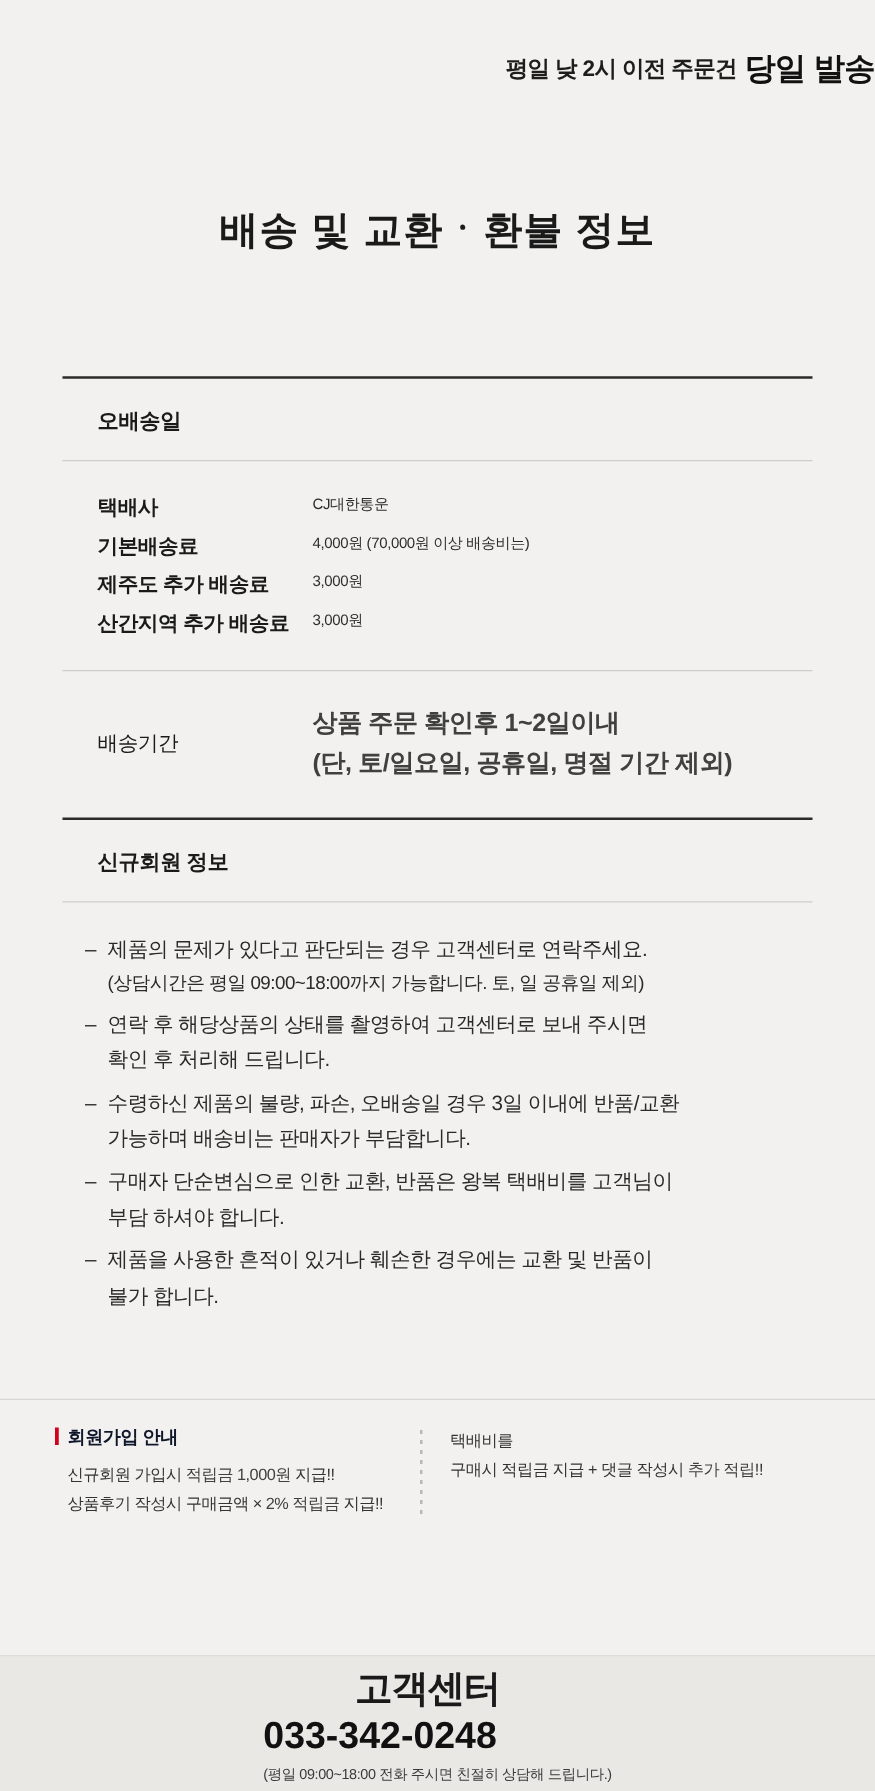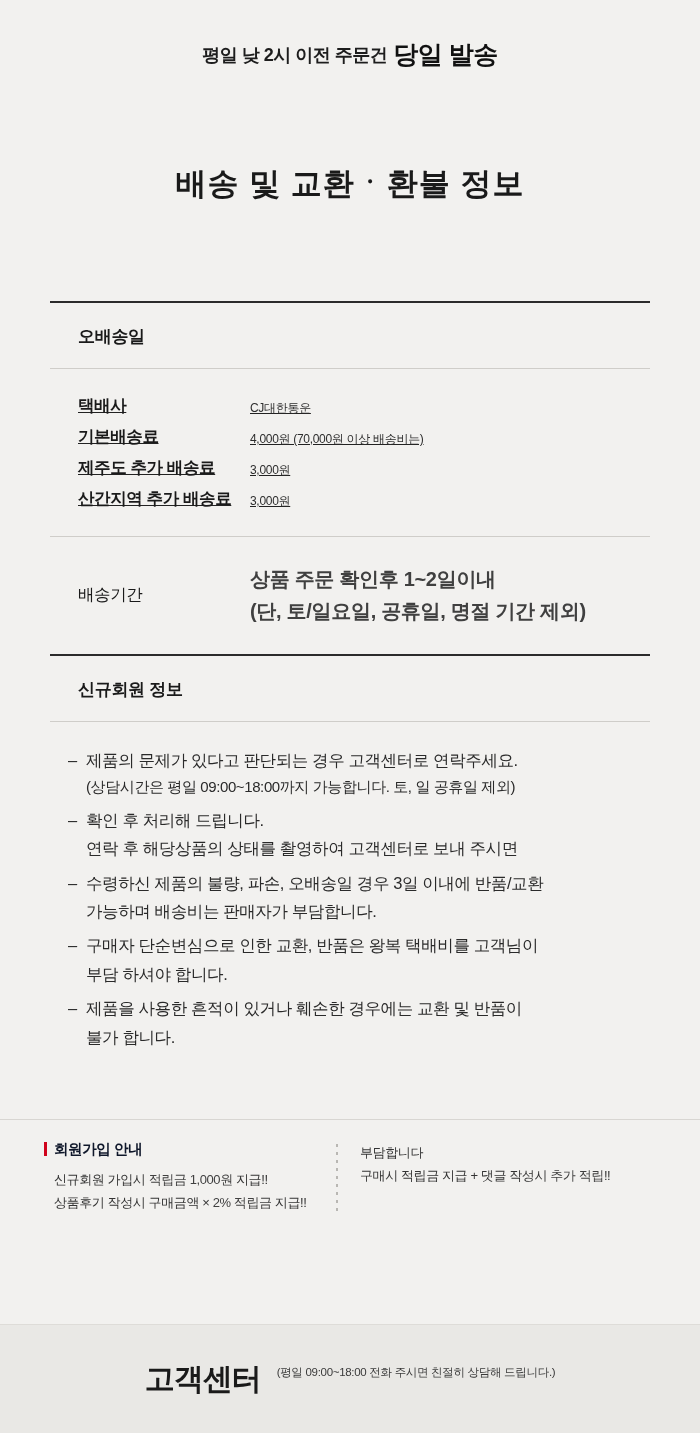--- a/index.html
+++ b/index.html
@@ -17,21 +17,21 @@
     width: 700px;
     min-height: 1433px;
     position: relative;
     background: #f2f1ef;
     overflow: hidden;
   }
 
   
   .top-banner {
     padding-top: 38px;
-    text-align: center;
+    text-align: right;
   }
   .top-banner-line {
     display: inline-block;
     white-space: nowrap;
   }
   .top-banner .small {
     font-size: 18px;
     font-weight: bold;
     letter-spacing: -0.5px;
     color: #1d1d1d;
@@ -75,23 +75,22 @@
     padding: 22px 0 20px 28px;
     letter-spacing: -0.3px;
   }
 
   
   .delivery-table {
     padding: 26px 0 26px 0;
   }
   .drow {
     display: flex;
-    align-items: flex-end;
+    align-items: flex-start;
     margin-bottom: 9px;
-    text-decoration: underline;
   }
   .drow:last-child { margin-bottom: 0; }
   .dlabel {
     width: 200px;
     padding-left: 28px;
     box-sizing: border-box;
     font-size: 16.5px;
     font-weight: bold;
     color: #1a1a1a;
     letter-spacing: -0.4px;
@@ -206,21 +205,22 @@
     display: flex;
     align-items: center;
     justify-content: center;
     position: absolute;
     left: 0;
     right: 0;
     bottom: 0;
   }
   .footer-inner {
     display: flex;
-    align-items: flex-start;
+    align-items: center;
+    flex-direction: column;
   }
   .cs-label {
     font-size: 30px;
     font-weight: bold;
     color: #1a1a1a;
     letter-spacing: -1px;
     margin-right: 16px;
   }
   .cs-num {
     font-size: 30px;
@@ -294,22 +294,22 @@
         <div class="rdash">–</div>
         <div class="rtext">
           <div>제품의 문제가 있다고 판단되는 경우 고객센터로 연락주세요.</div>
           <div class="rsub">(상담시간은 평일 09:00~18:00까지 가능합니다. 토, 일 공휴일 제외)</div>
         </div>
       </div>
 
       <div class="ritem">
         <div class="rdash">–</div>
         <div class="rtext">
+          <div>연락 후 해당상품의 상태를 촬영하여 고객센터로 보내 주시면</div>
           <div>확인 후 처리해 드립니다.</div>
-          <div>연락 후 해당상품의 상태를 촬영하여 고객센터로 보내 주시면</div>
         </div>
       </div>
 
       <div class="ritem">
         <div class="rdash">–</div>
         <div class="rtext">
           <div>수령하신 제품의 불량, 파손, 오배송일 경우 3일 이내에 반품/교환</div>
           <div>가능하며 배송비는 판매자가 부담합니다.</div>
         </div>
       </div>
@@ -343,29 +343,30 @@
         <span>신규회원 가입시 </span><span class="accent">적립금 1,000원</span><span> 지급!!</span>
       </div>
       <div class="member-line">
         <span>상품후기 작성시 구매금액 × </span><span class="accent">2% 적립금</span><span> 지급!!</span>
       </div>
     </div>
 
     <div class="divider-dots"></div>
 
     <div class="member-right">
-      <div class="member-line">부담합니다</div>
+      <div class="member-line">택배비를</div>
       <div class="member-line">
         <span>구매시 적립금 지급 + 댓글 작성시 </span><span class="accent">추가 적립</span><span>!!</span>
       </div>
     </div>
   </div>
 
   <div class="footer">
     <div class="footer-inner">
       <div class="cs-label">고객센터</div>
       <div class="cs-right">
+        <div class="cs-num">033-342-0248</div>
         <div class="cs-note">(평일 09:00~18:00 전화 주시면 친절히 상담해 드립니다.)</div>
       </div>
     </div>
   </div>
 
 </div>
 
 </body></html>

